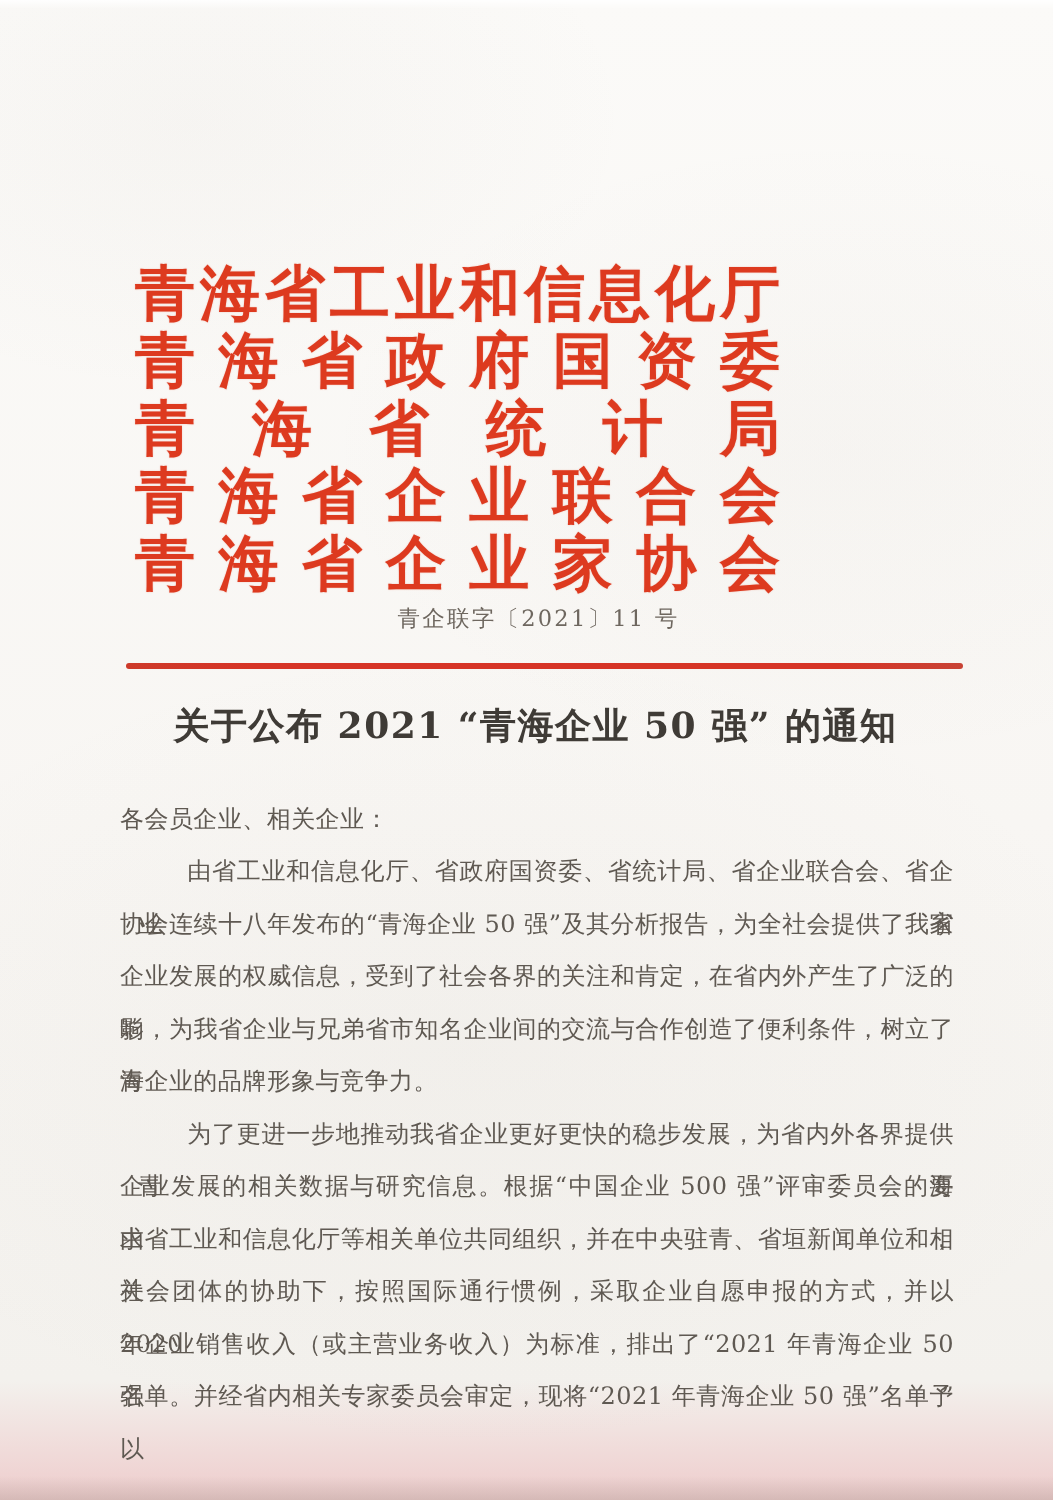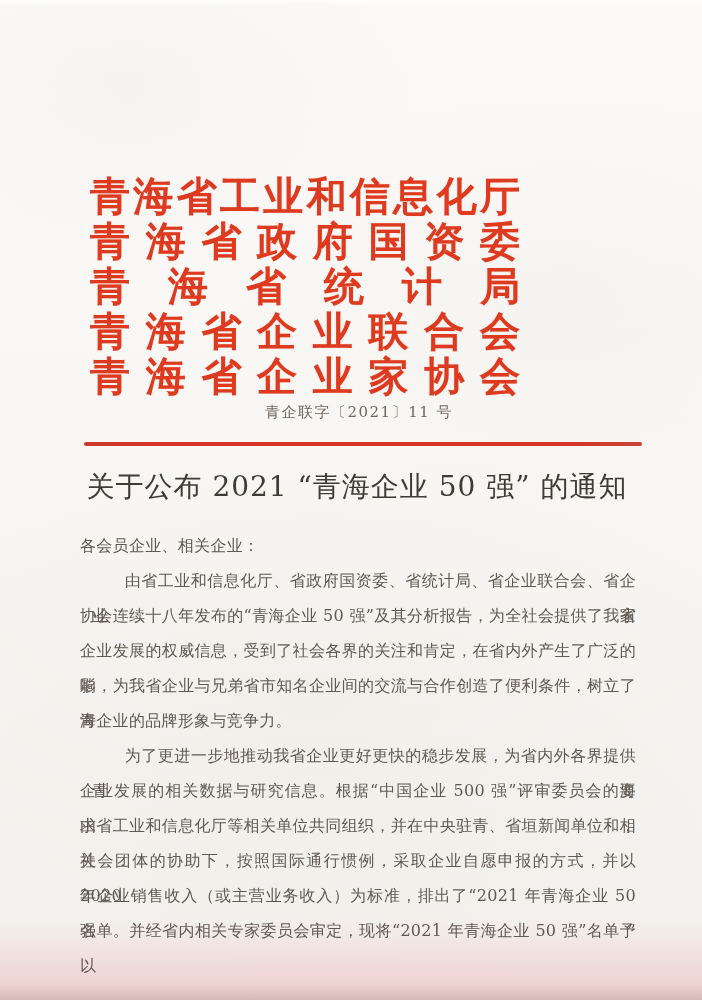--- a/index.html
+++ b/index.html
@@ -81,22 +81,22 @@
     border-radius: 2px;
   }
 
   .title {
     position: absolute;
     top: 468px;
     left: 14px;
     width: 686px;
     margin: 0;
     text-align: center;
-    font-size: 28px;
-    font-weight: 400;
+    font-size: 24px;
+    font-weight: 700;
     letter-spacing: 1px;
     color: #3f3b36;
   }
 
   .body-block {
     position: absolute;
     left: 80px;
     top: 528px;
     width: 556px;
     font-size: 16px;

